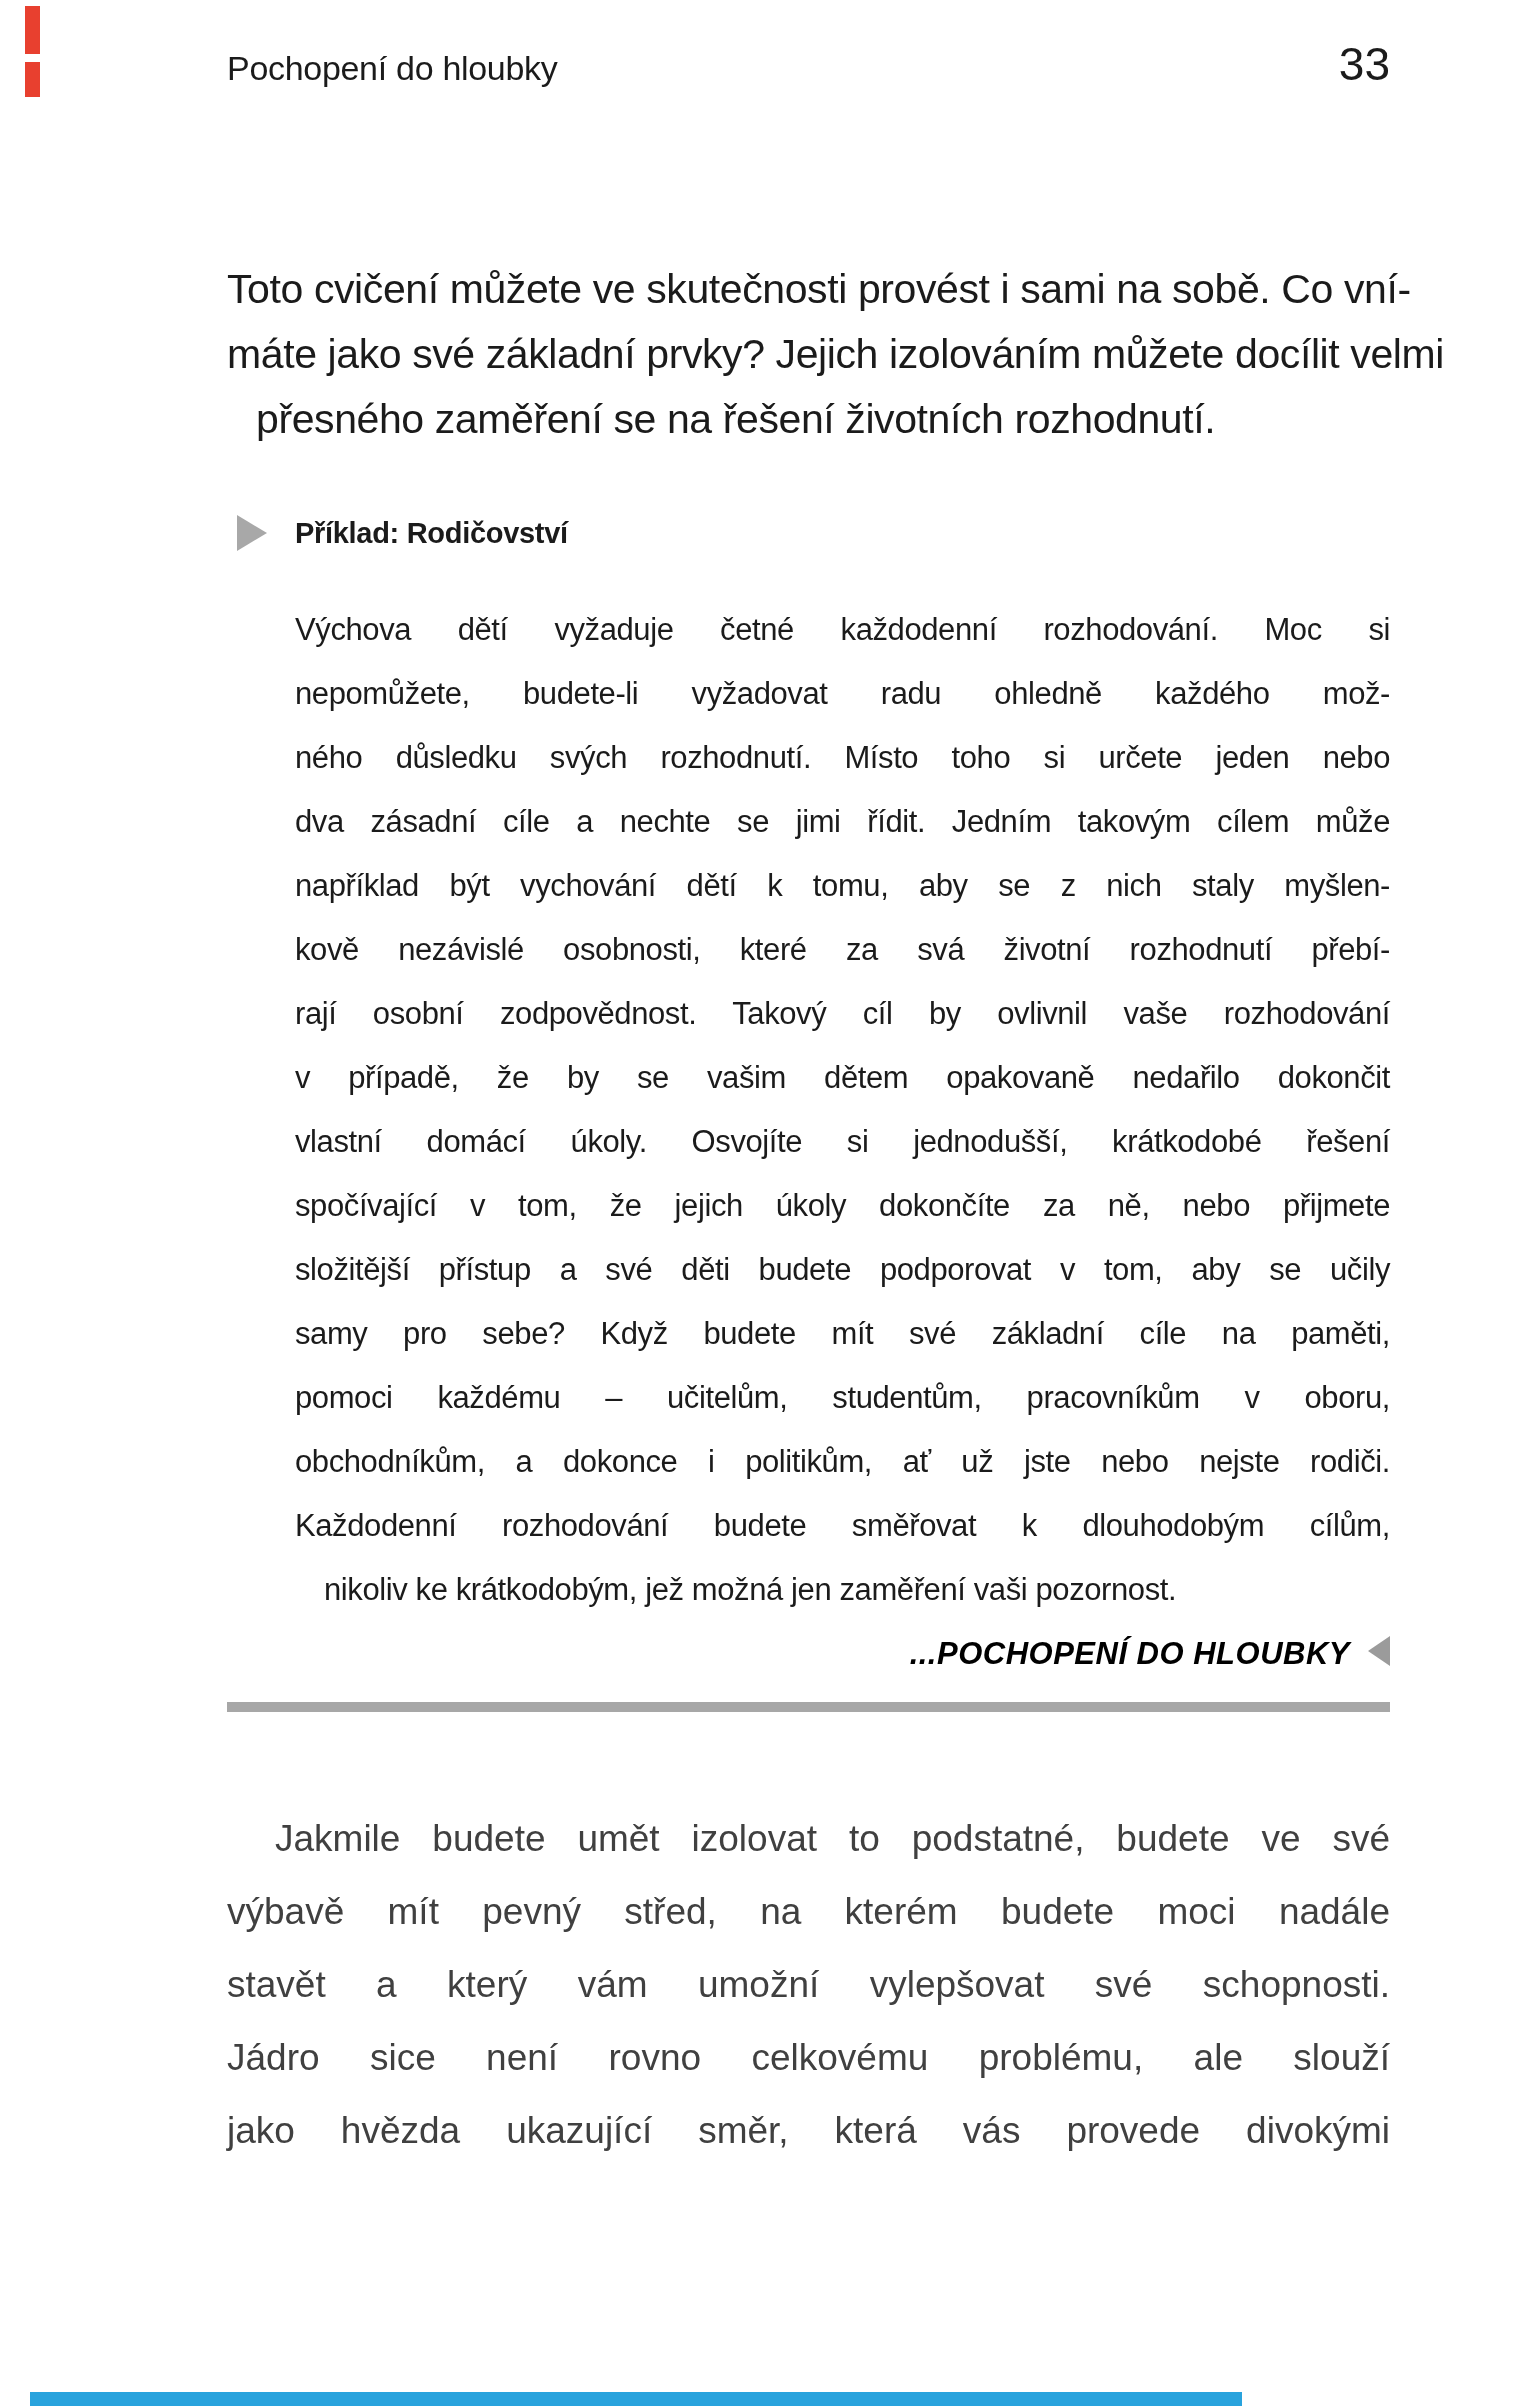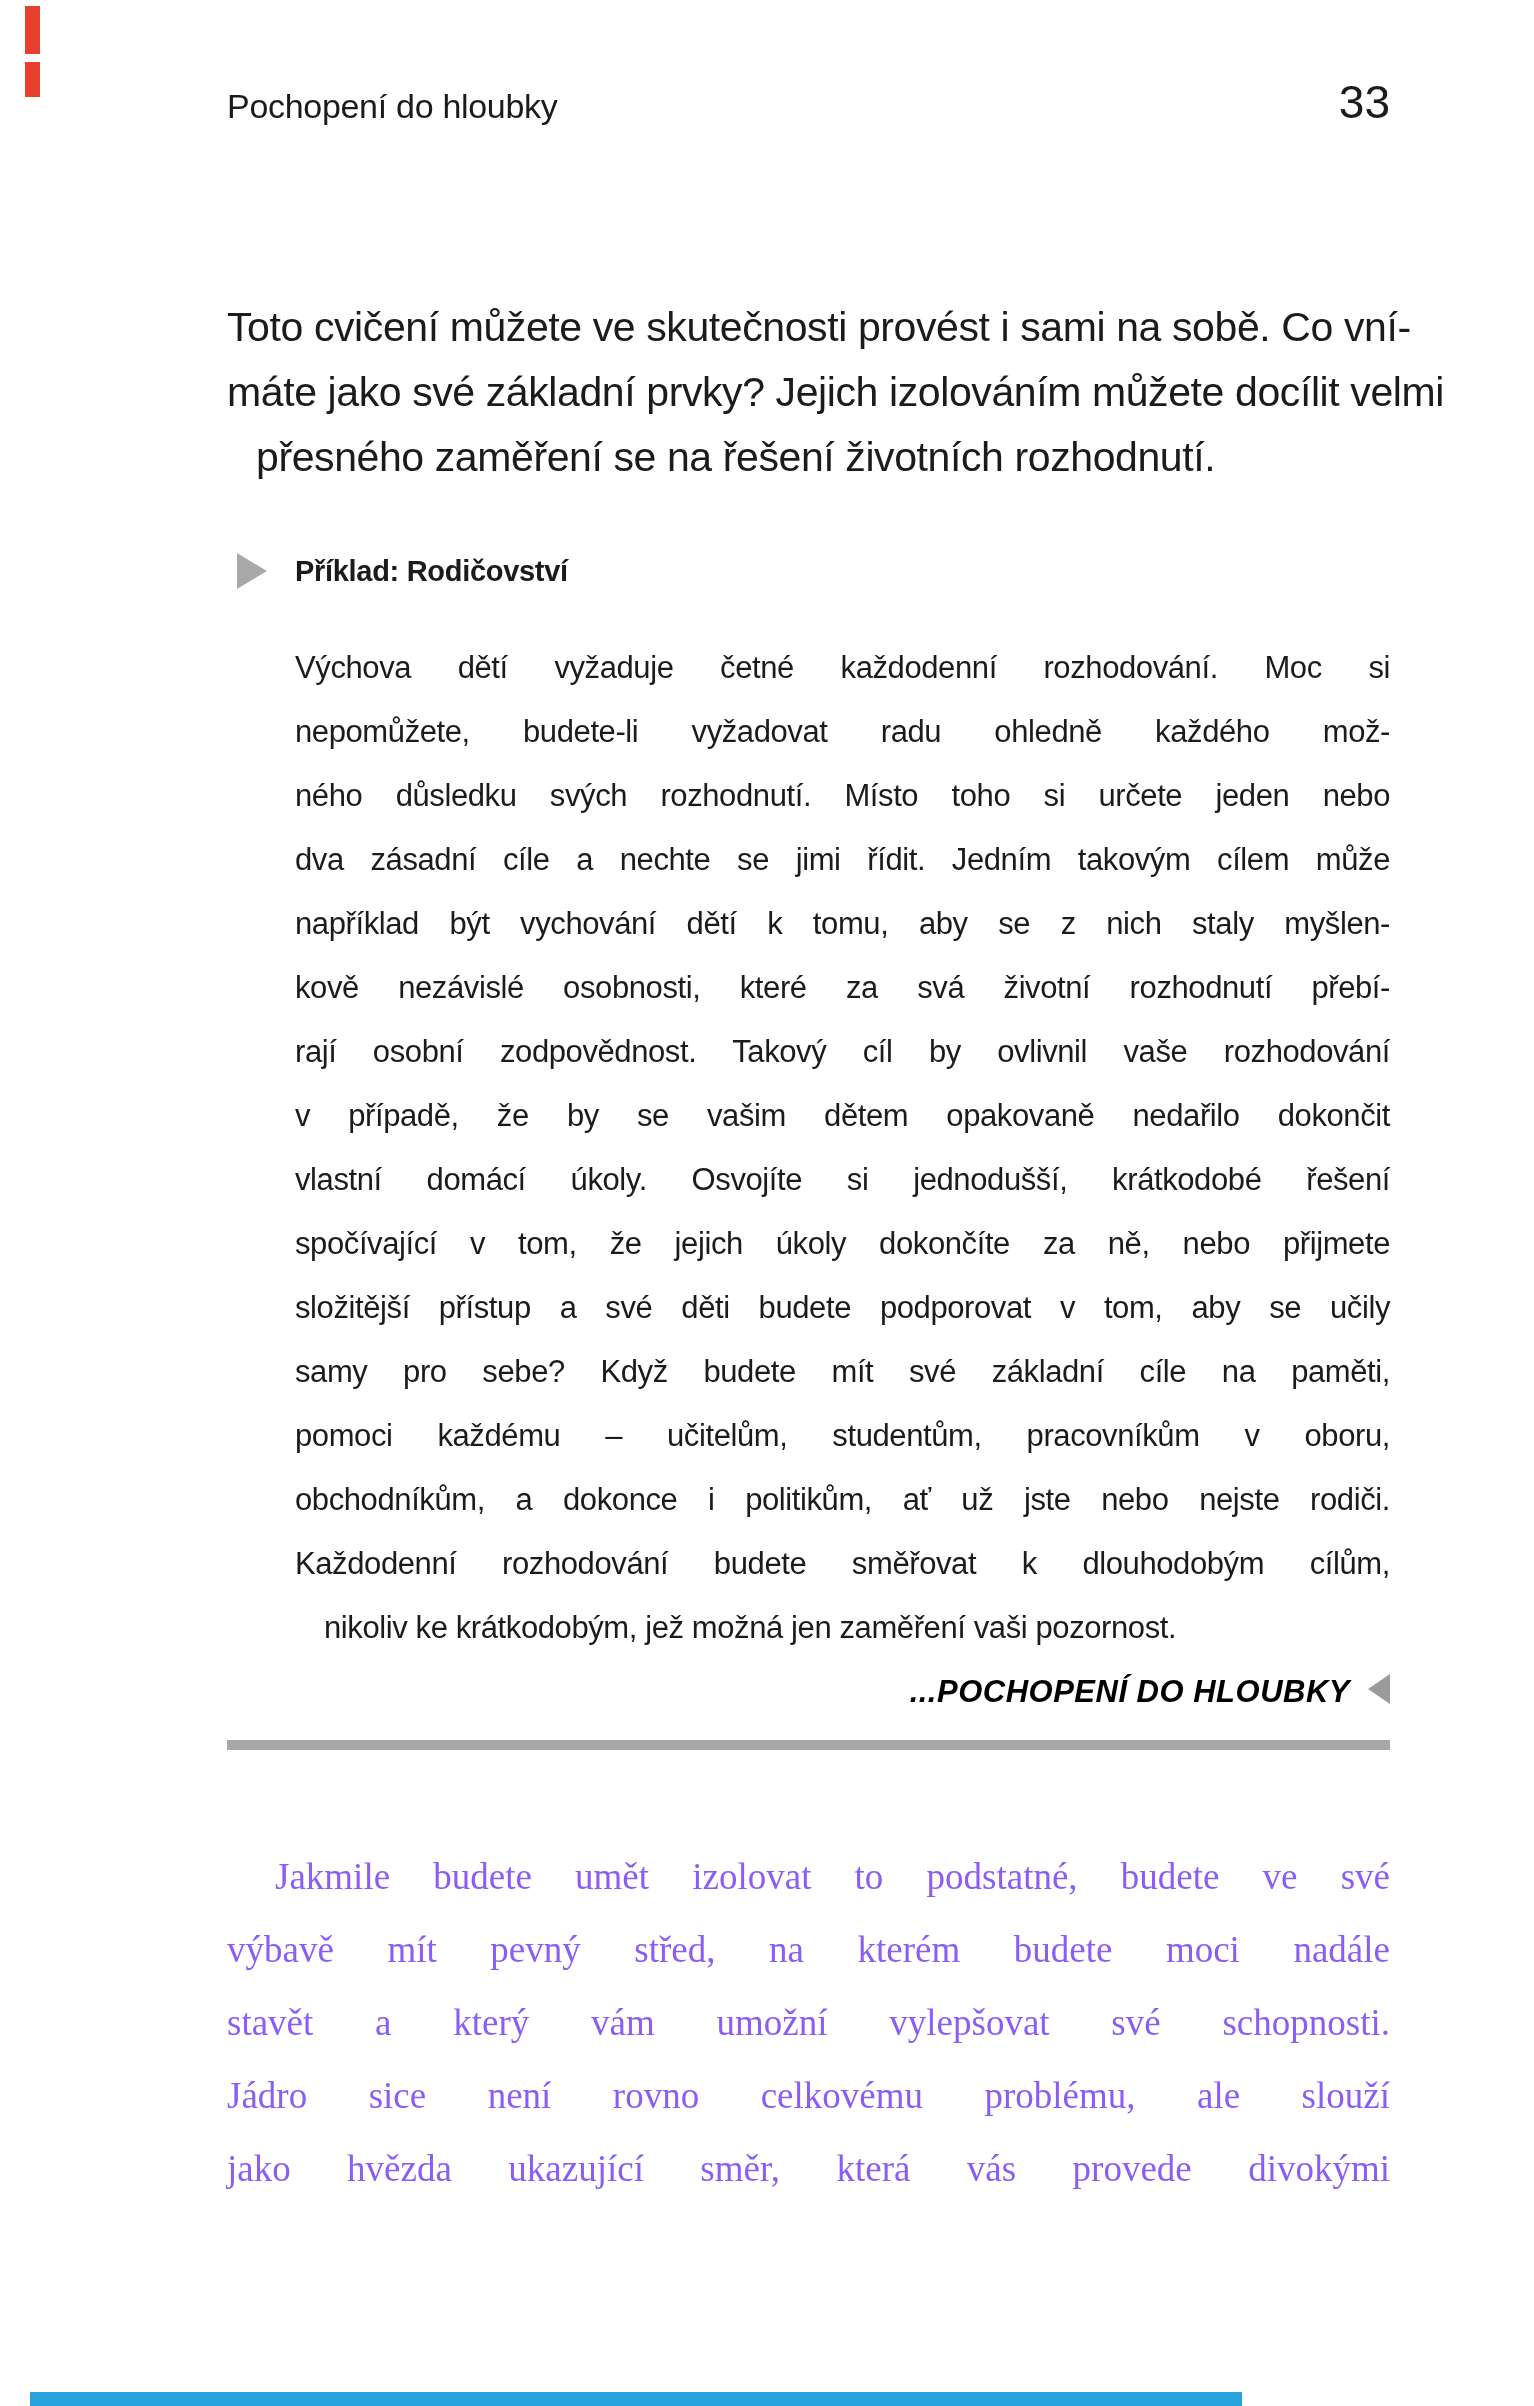--- a/index.html
+++ b/index.html
@@ -16,21 +16,21 @@
     box-sizing: border-box;
     padding: 0 144px 0 227px;
     color: #1b1b1b;
     font-family: "Liberation Sans", sans-serif;
   }
   
   .header-row {
     display: flex;
     justify-content: space-between;
     align-items: baseline;
-    padding-top: 80px;
+    padding-top: 42px;
     line-height: 44px;
   }
   .running-title {
     font-size: 34px;
     letter-spacing: -0.3px;
   }
   .page-number {
     font-size: 46px;
   }
   
@@ -100,24 +100,24 @@
     border-bottom: 15px solid transparent;
   }
   .section-rule {
     margin-top: 22px;
     height: 10px;
     background: #a7a7a7;
   }
   
   .closing {
     margin-top: 90px;
-    font-family: Liberation Serif, serif;
+    font-family: Liberation Sans, sans-serif;
     font-size: 37px;
     line-height: 73px;
-    color: #8b5cf6;
+    color: #404040;
   }
   .closing .jline:first-child {
     text-indent: 48px;
   }
   
   .red-edge-mark-top {
     position: absolute;
     left: 25px;
     top: 6px;
     width: 15px;

